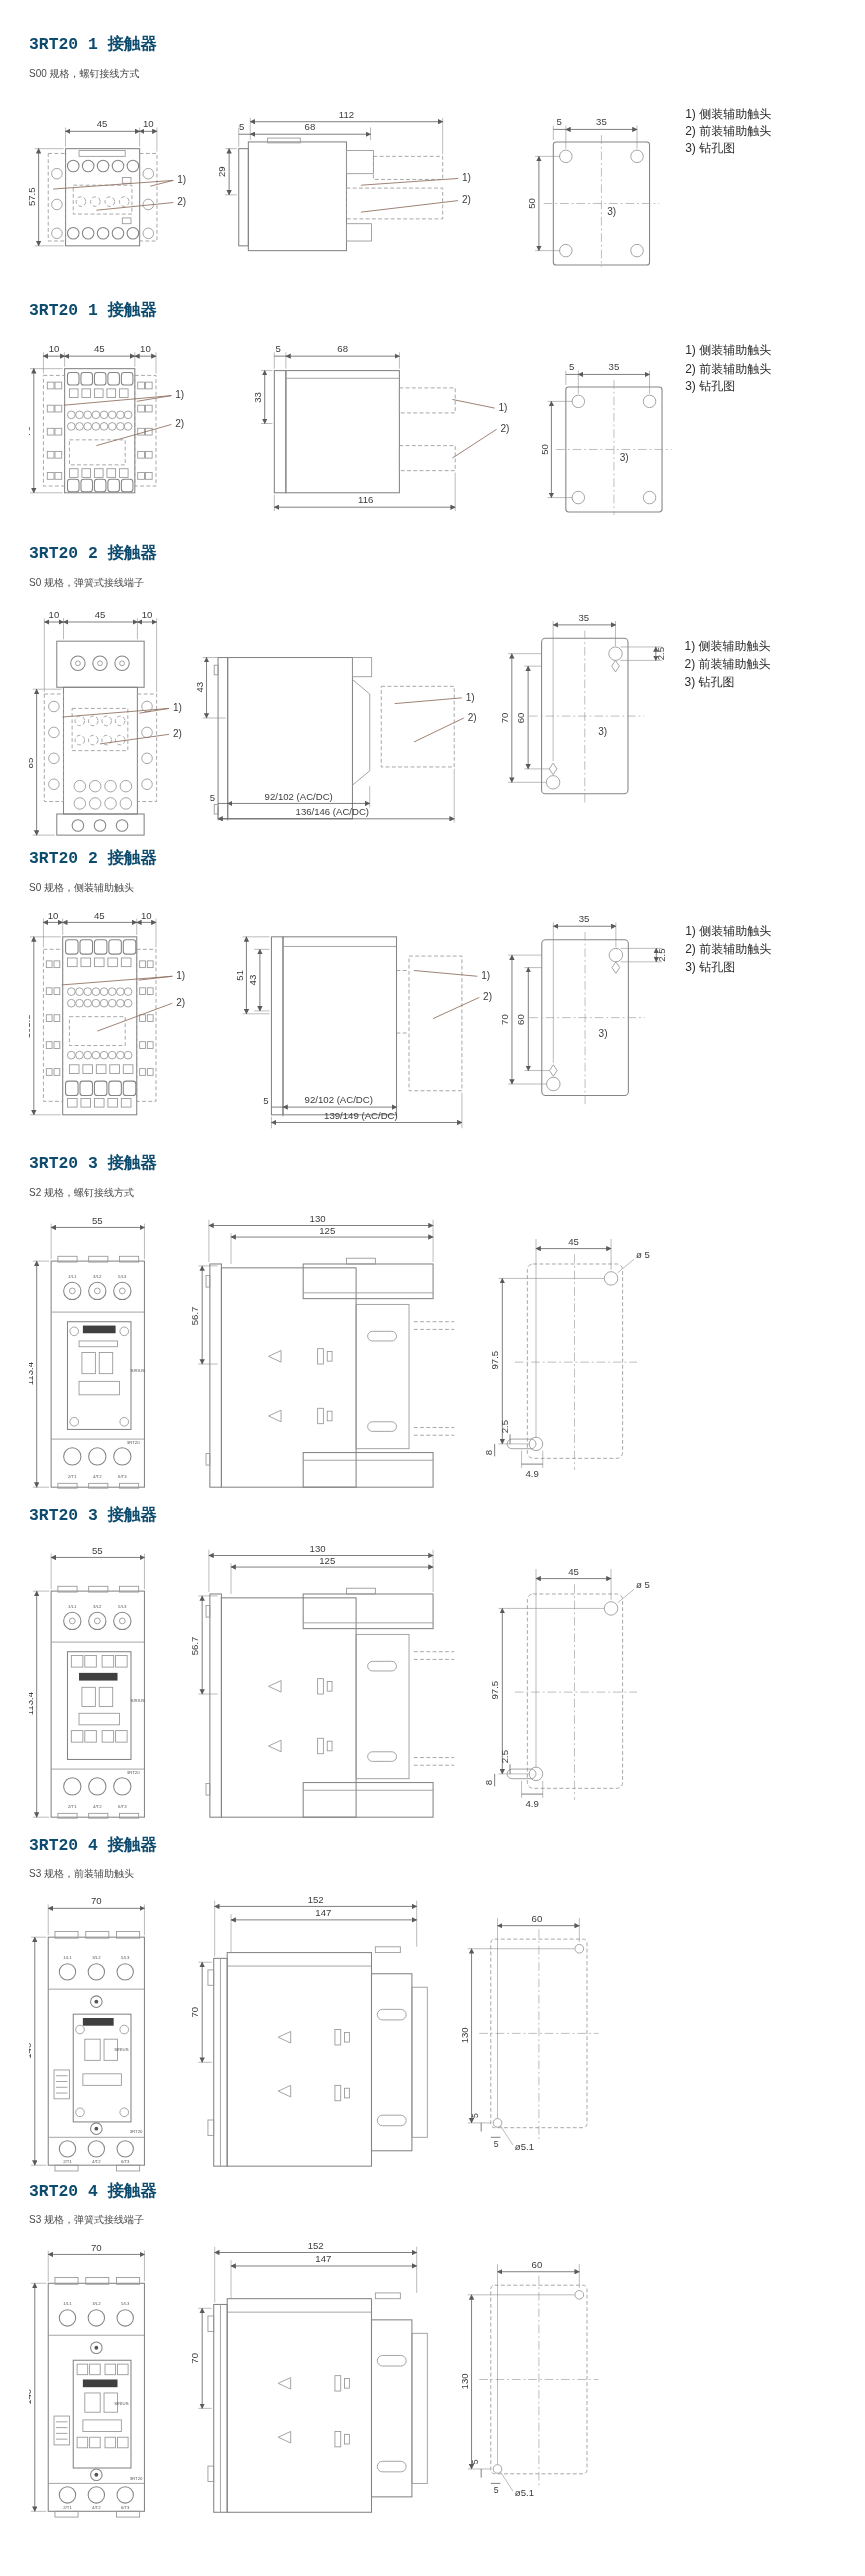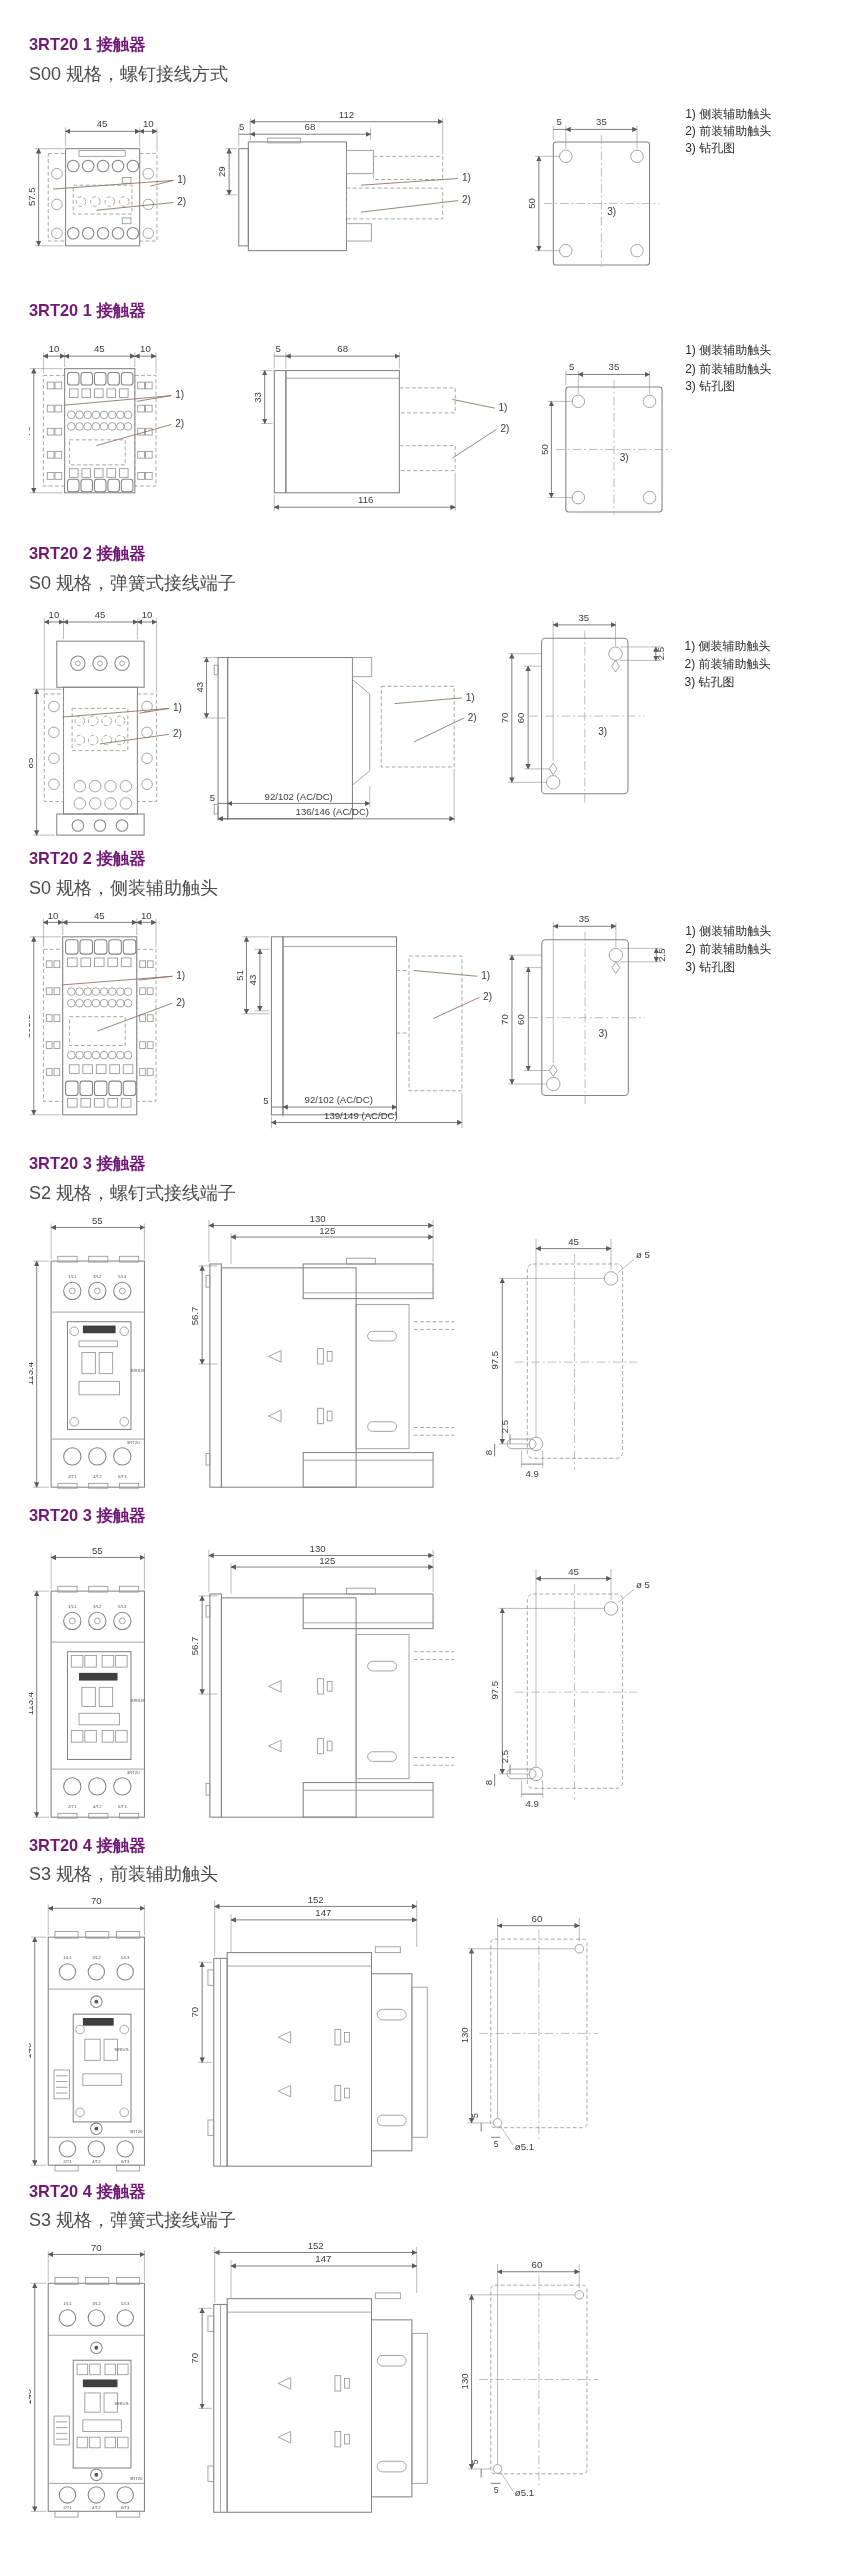--- a/index.html
+++ b/index.html
@@ -1,19 +1,19 @@
 <!DOCTYPE html>
 <html><head>
 <meta charset="utf-8">
 <style>
   html,body{margin:0;padding:0;background:#ffffff;}
   body{width:866px;font-family:"Liberation Sans",sans-serif;overflow-x:hidden;}
   .sec{margin-left:29px;}
-  .sec h2{font-size:16.4px;font-weight:700;color:#701a75;margin:0 0 12.5px 0;line-height:19px;}
-  .sec p.sub{font-size:18px;color:#4a4a4a;margin:0 0 7.7px 0;line-height:14.4px;}
+  .sec h2{font-size:16.4px;font-weight:700;color:#0c4a6e;margin:0 0 12.5px 0;line-height:19px;font-family:Liberation Mono, monospace;}
+  .sec p.sub{font-size:10px;color:#4a4a4a;margin:0 0 7.7px 0;line-height:14.4px;}
   #s1{margin-top:35px}#s2{margin-top:34px}#s3{margin-top:29px}#s4{margin-top:11.5px}
   #s5{margin-top:15.4px}#s6{margin-top:9.6px}#s7{margin-top:8.7px}#s8{margin-top:8.7px}
   svg{display:block;}
   .ol{fill:none;stroke:#858585;stroke-width:1.1;}
   .ol2{fill:none;stroke:#979797;stroke-width:0.9;}
   .dash{fill:none;stroke:#9a9a9a;stroke-width:0.9;stroke-dasharray:4 2.5;}
   .cl{fill:none;stroke:#a0a0a0;stroke-width:0.7;stroke-dasharray:9 3 2 3;}
   .dim{stroke:#5a5a5a;stroke-width:0.8;fill:none;}
   .ext{stroke:#8a8a8a;stroke-width:0.6;fill:none;}
   .lead{stroke:#8f6f60;stroke-width:0.9;fill:none;}
@@ -557,21 +557,21 @@
     <g>
       <text x="682" y="33" class="lg">1) 侧装辅助触头</text>
       <text x="682" y="52" class="lg">2) 前装辅助触头</text>
       <text x="682" y="71" class="lg">3) 钻孔图</text>
     </g>
   </svg>
 </div>
 
 <div class="sec" id="s5">
   <h2>3RT20 3 接触器</h2>
-  <p class="sub">S2 规格，螺钉式接线端子</p>
+  <p class="sub">S2 规格，螺钉接线方式</p>
   <svg width="837" height="289" viewBox="0 0 870 300">
     <g>
       <rect x="23" y="55" width="97" height="235" class="ol"></rect>
       <rect x="30" y="50" width="20" height="6" class="ol2"></rect>
         <rect x="62" y="50" width="20" height="6" class="ol2"></rect>
         <rect x="94" y="50" width="20" height="6" class="ol2"></rect>
       <line x1="23" y1="108" x2="120" y2="108" class="ol2"></line>
       <circle cx="45" cy="86" r="9" class="ol"></circle>
         <circle cx="71" cy="86" r="9" class="ol"></circle>
         <circle cx="97" cy="86" r="9" class="ol"></circle>

